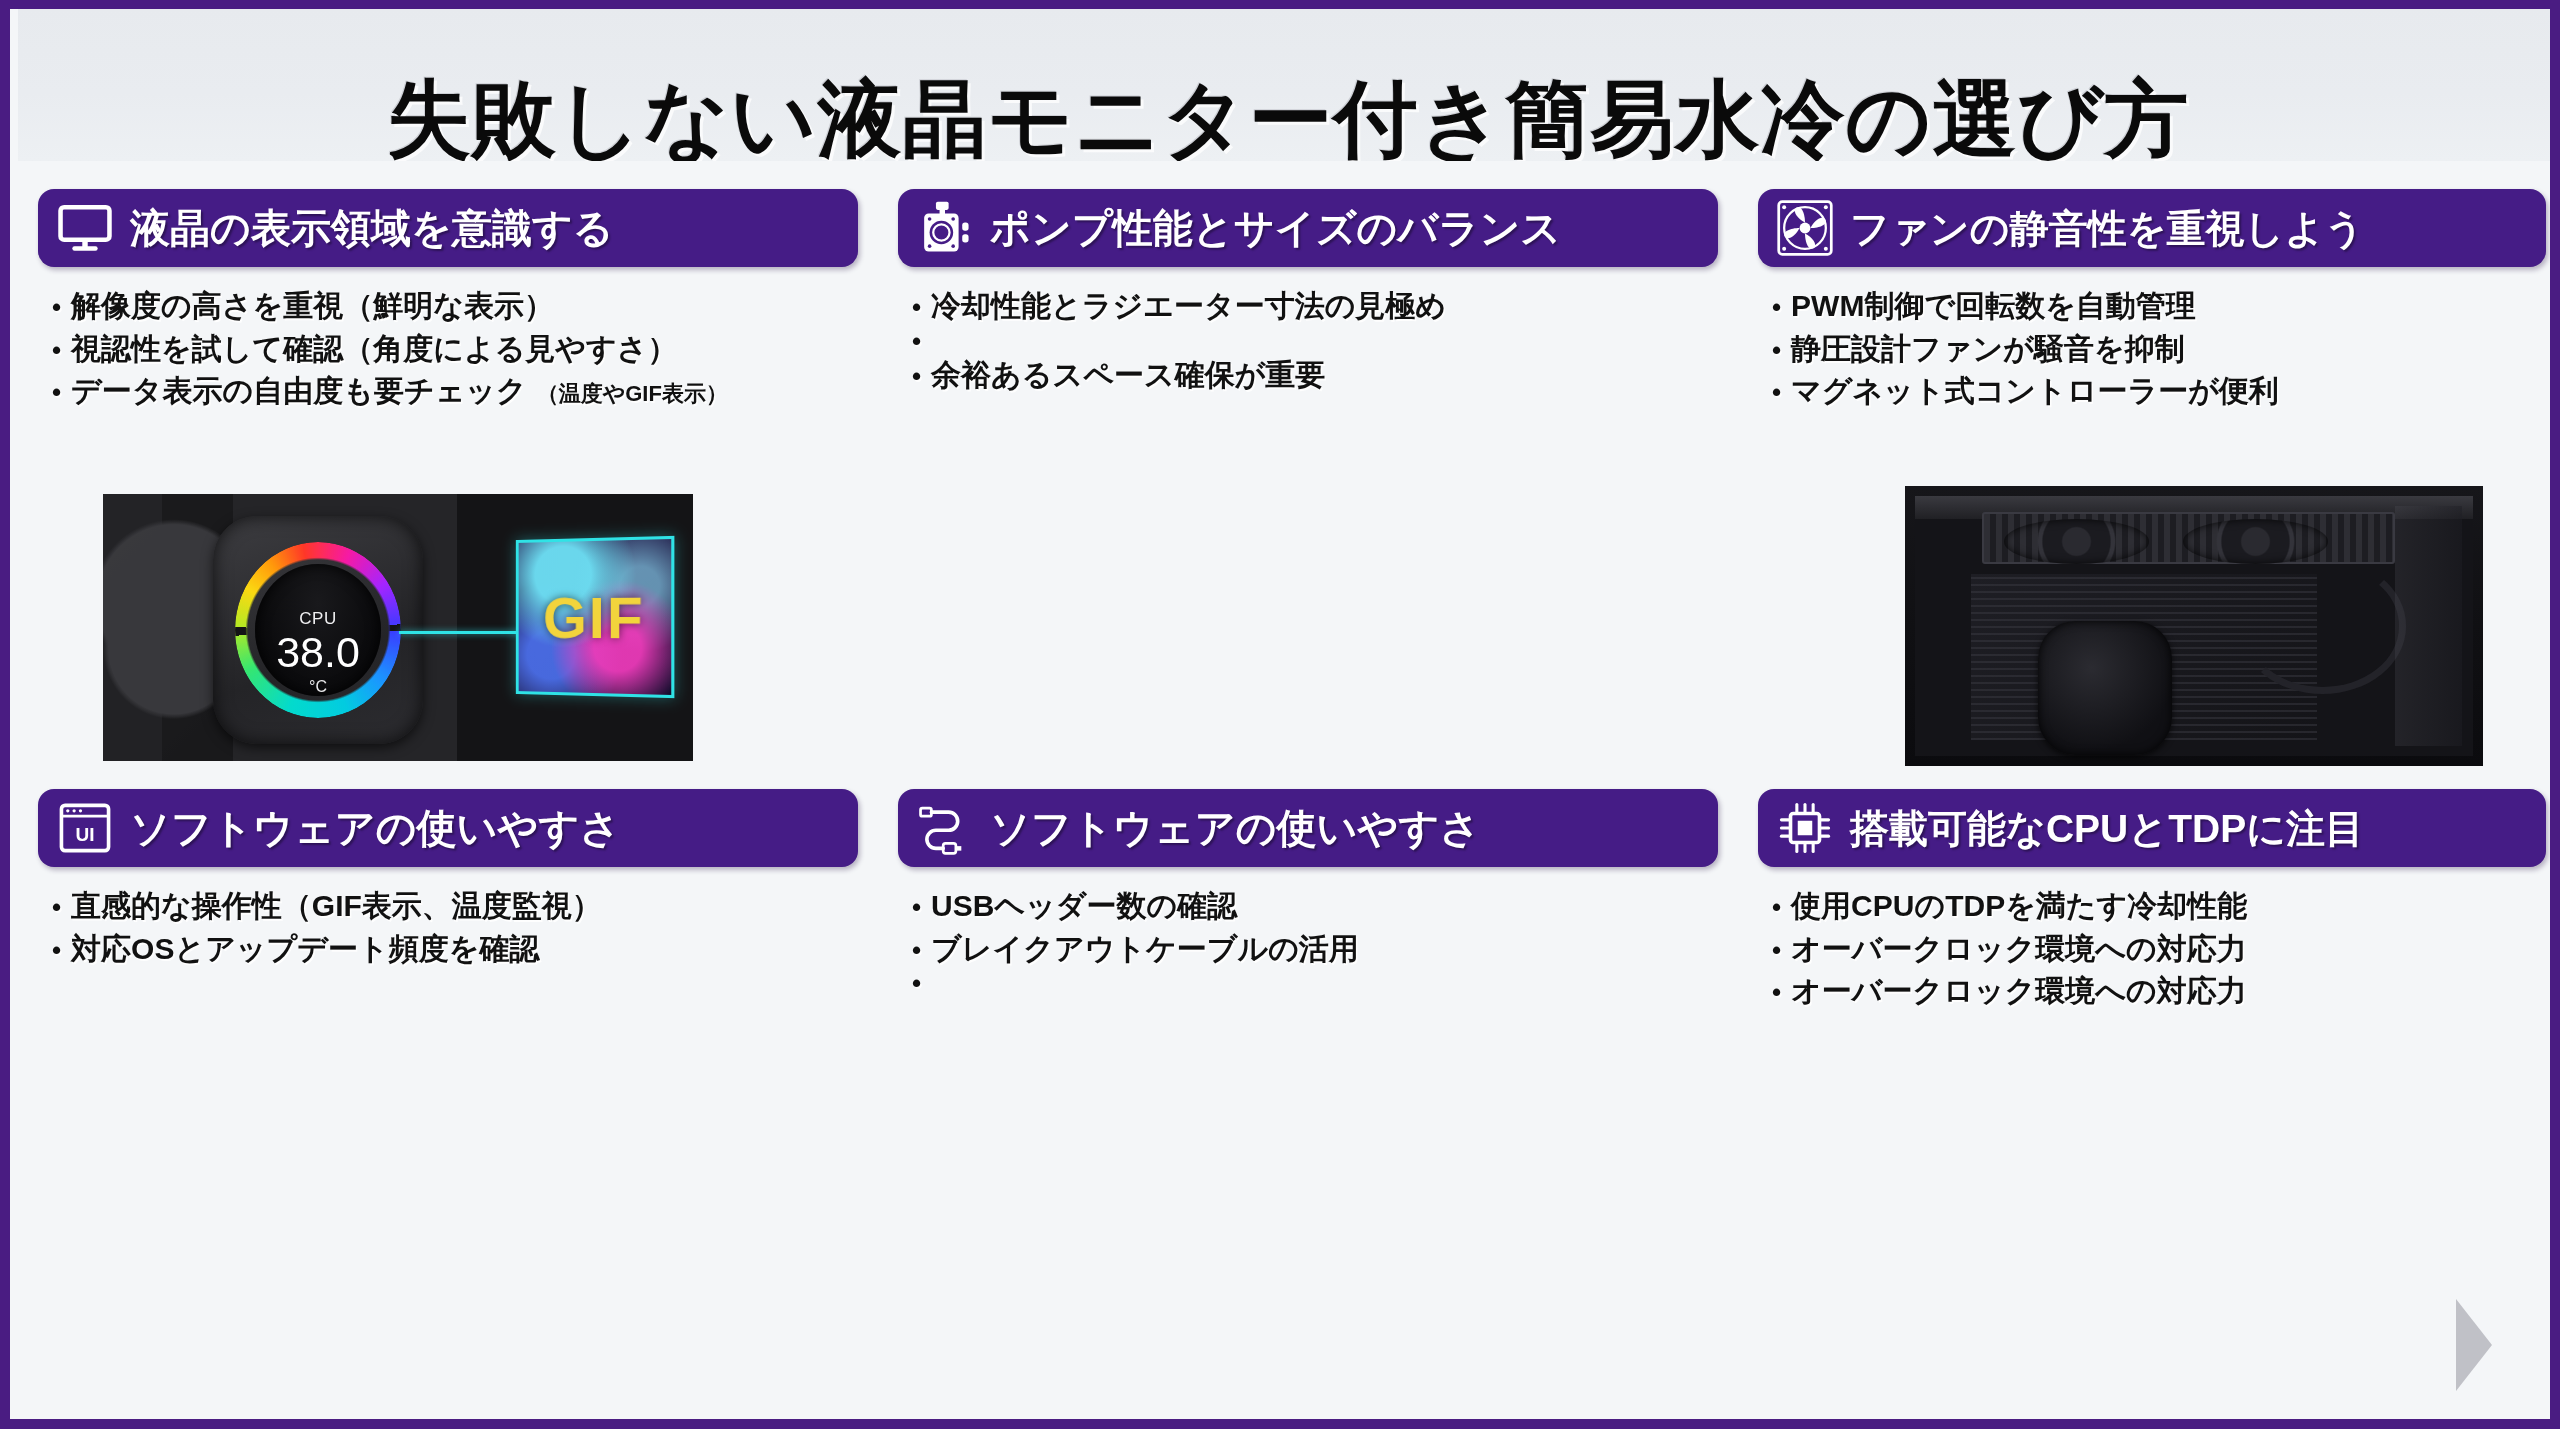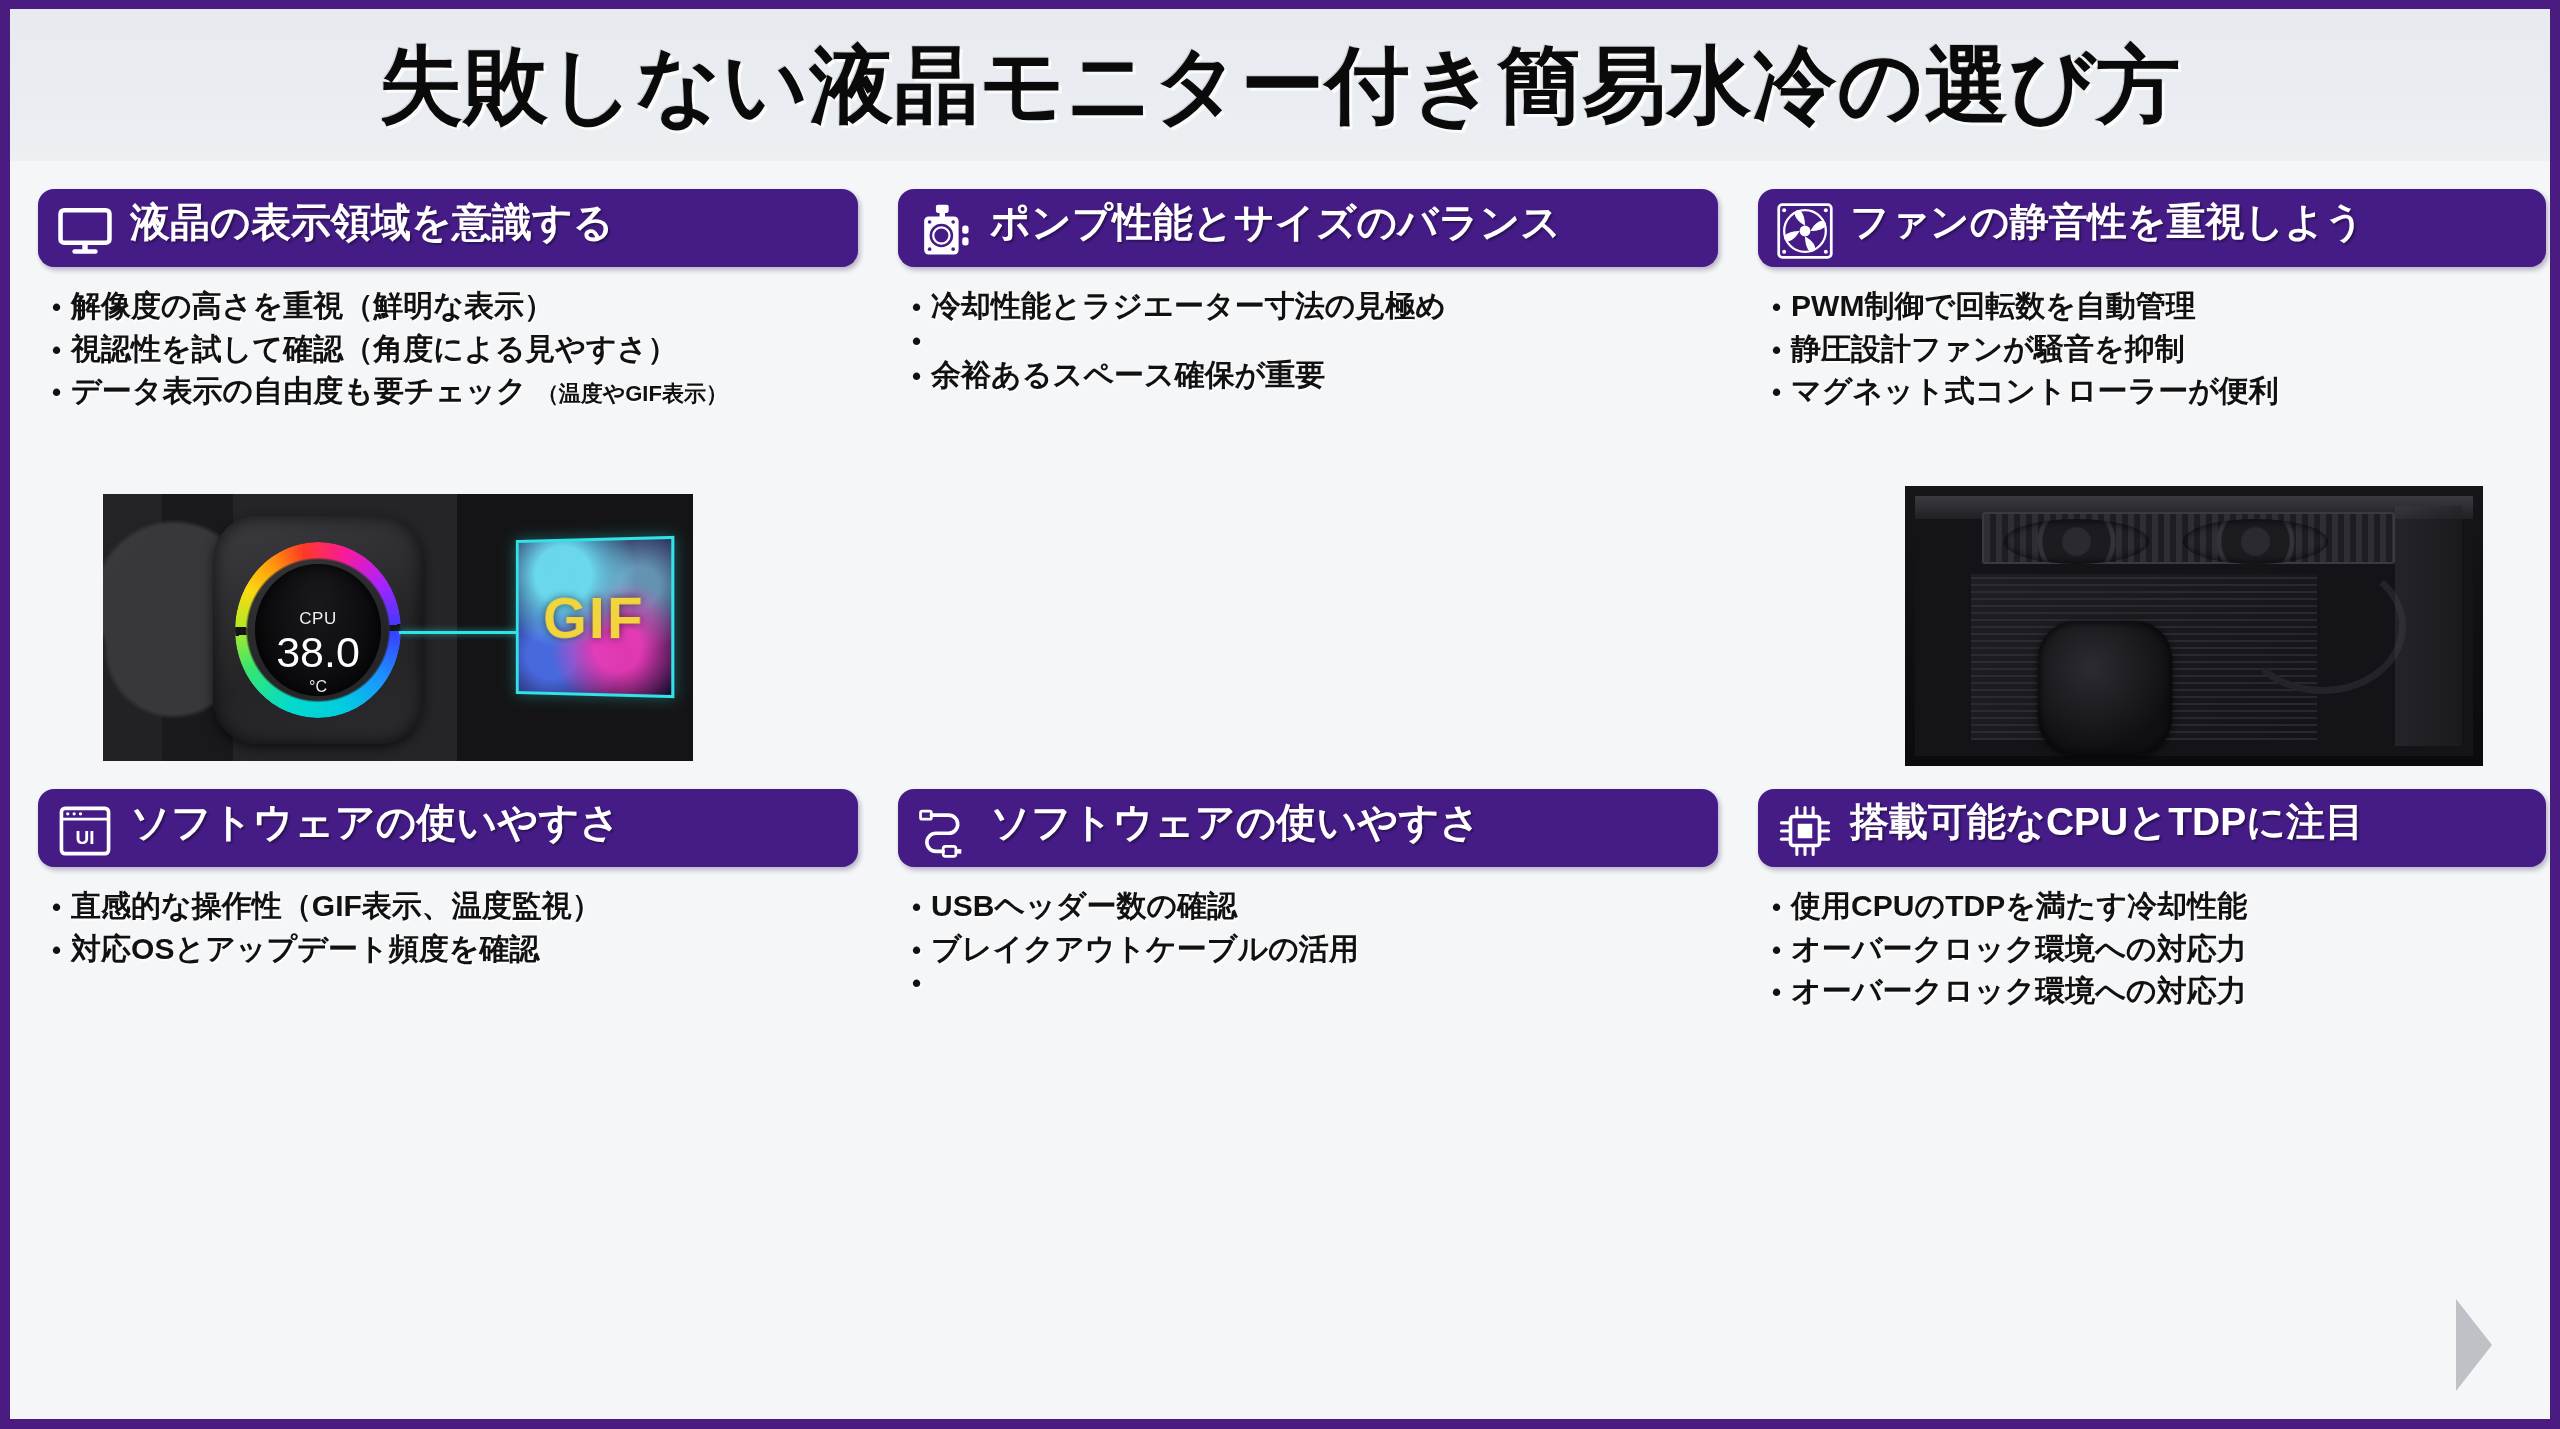--- a/index.html
+++ b/index.html
@@ -15,23 +15,23 @@
     padding: 9px 10px 10px 10px;
   }
   #inner {
     position: relative; width: 100%; height: 100%;
     background: #f4f6f8;
     overflow: hidden;
   }
 
   
   #title-band {
-    position: absolute; left: 0; top: 0; width: 100%; height: 152px;
+    position: absolute; left: 8px; top: 0; width: 100%; height: 152px;
     background: linear-gradient(180deg,#e7eaee 0%, #e9ecf0 55%, #edf0f3 100%);
-    display: flex; align-items: center; justify-content: center;
+    display: flex; align-items: flex-end; justify-content: center;
   }
   #title-text {
     font-size: 84px; font-weight: 700; color: #0a0a0a;
     letter-spacing: 1px; line-height: 1;
     text-shadow: 3px 3px 0 rgba(255,255,255,.75), -1px -1px 0 rgba(120,120,130,.25);
     white-space: nowrap;
   }
 
   
   #grid {
@@ -43,21 +43,21 @@
   
   .c0 { left: 28px;   top: 28px;  width: 820px; }
   .c1 { left: 888px;  top: 28px;  width: 820px; }
   .c2 { left: 1748px; top: 28px;  width: 788px; }
   .c3 { left: 28px;   top: 628px; width: 820px; }
   .c4 { left: 888px;  top: 628px; width: 820px; }
   .c5 { left: 1748px; top: 628px; width: 788px; }
 
   
   .hdr {
-    display: flex; gap: 16px;
+    display: flex; align-items: center; gap: 16px;
     background: #451c86;
     border-radius: 16px;
     padding: 13px 18px;
     height: 78px;
     box-shadow: 2px 3px 5px rgba(40,20,70,.30);
   }
   .hdr .ico { flex: 0 0 auto; width: 58px; height: 58px; display:block; }
   .hdr .ico svg { display:block; width: 58px; height: 58px; }
   .hdr .htxt {
     color: #ffffff; font-size: 40px; font-weight: 700;

